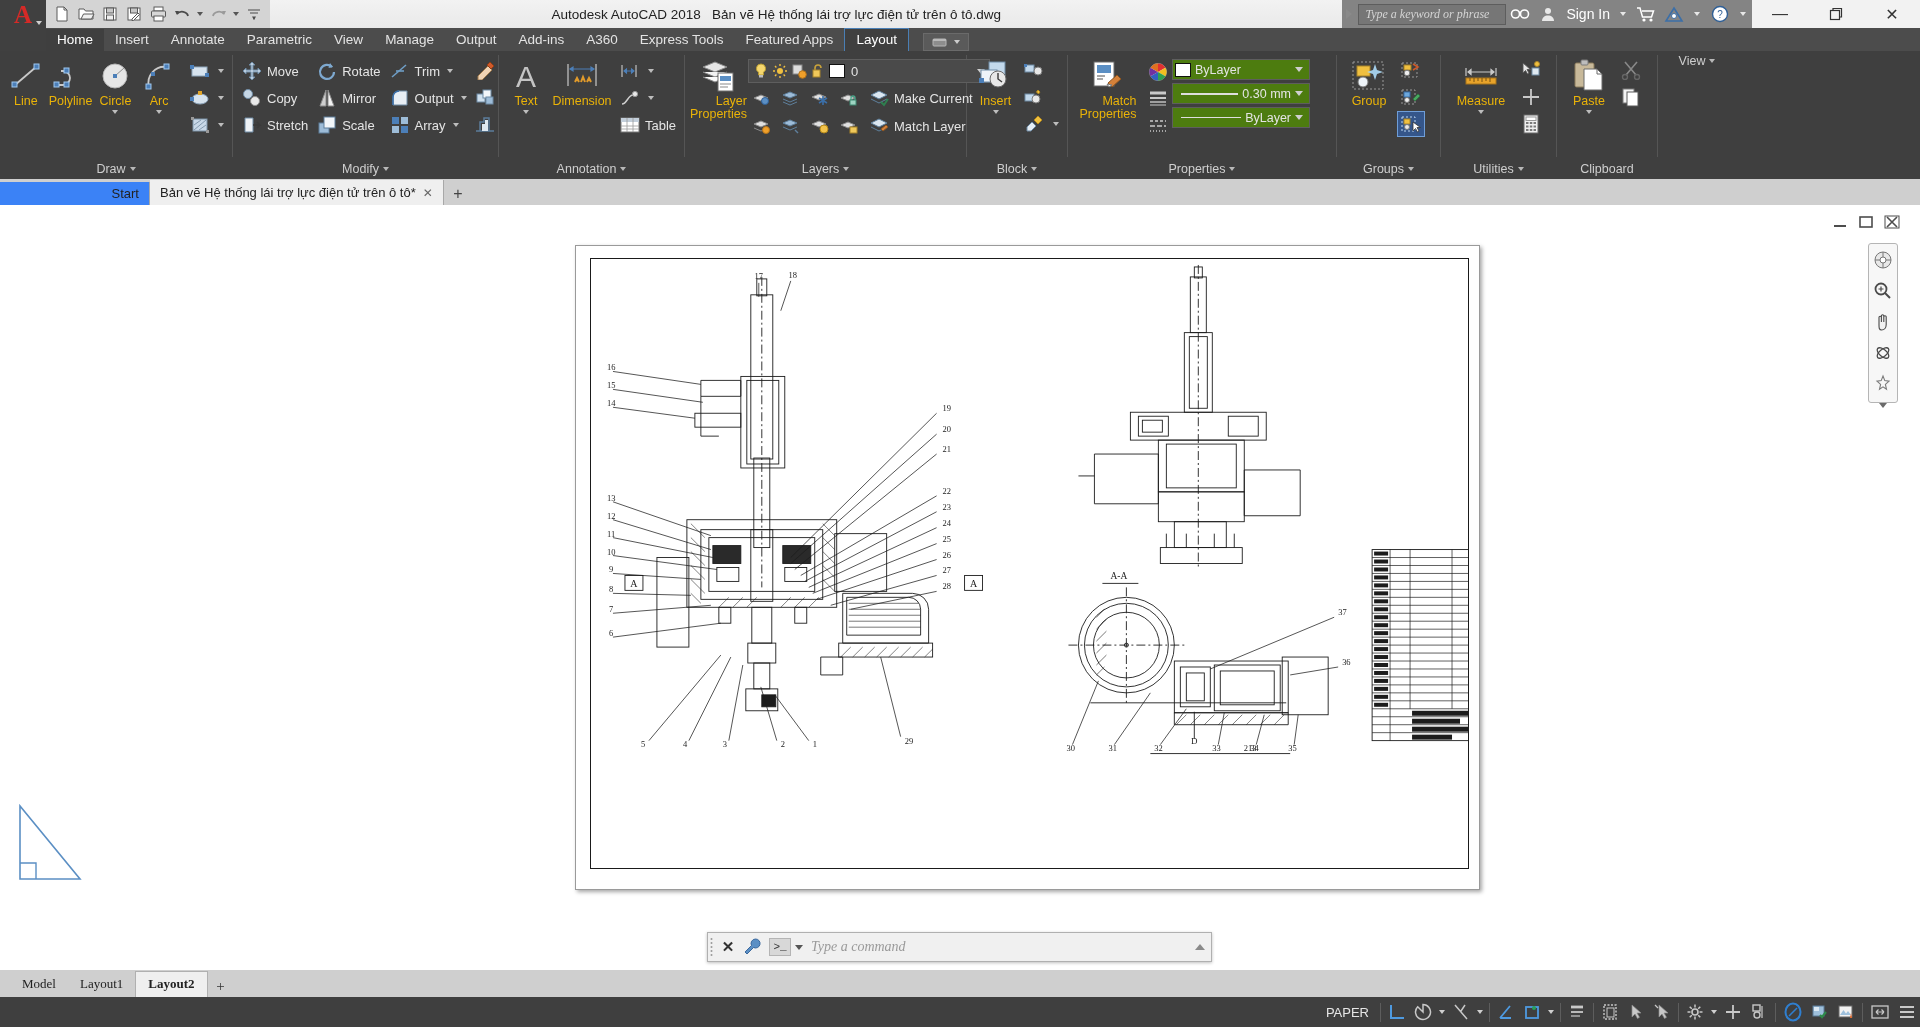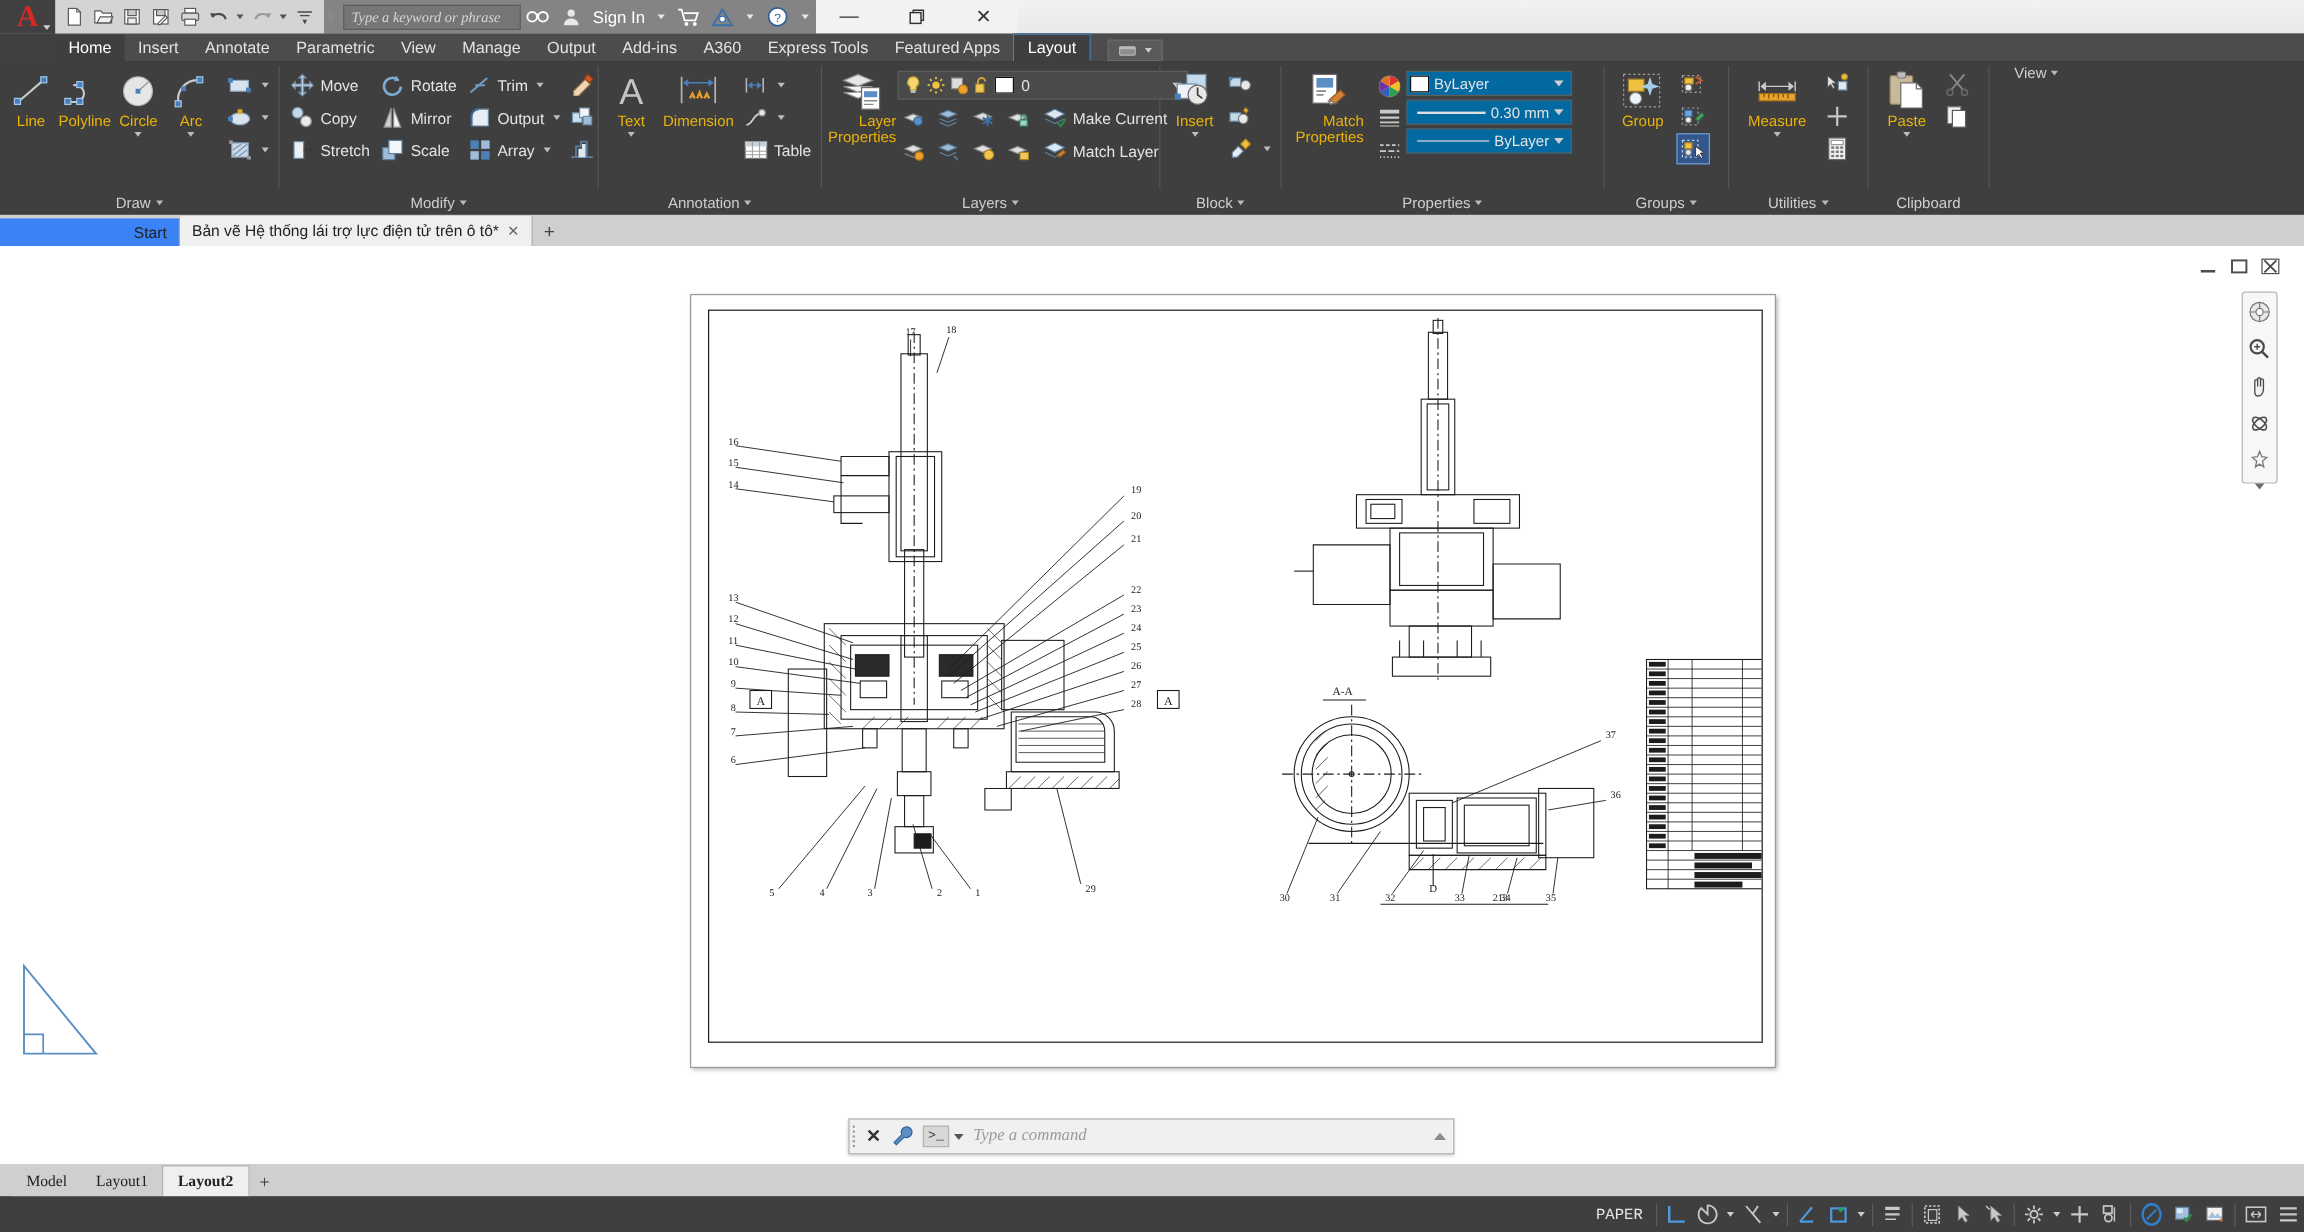--- a/index.html
+++ b/index.html
@@ -92,21 +92,21 @@
   .smallcol { display:flex; flex-direction:column; gap:1px; padding-top:1px;}
   .smallbtn { display:flex; align-items:center; gap:4px; height:26px; padding:0 4px; cursor:default; }
   .smallbtn .ic { width:22px;height:22px;display:flex;align-items:center;justify-content:center;}
   .smallbtn .lb { font-size:13px; color:#e4e4e4; white-space:nowrap;}
   .smallbtn .scaret{width:0;height:0;border-left:3.5px solid transparent;border-right:3.5px solid transparent;border-top:4.5px solid #bdbdbd;margin-left:3px;}
   .iconcol { display:flex; flex-direction:column; gap:1px; }
   .iconbtn{width:28px;height:26px;display:flex;align-items:center;justify-content:center;cursor:default;}
 
   
   .combo {
-    height:21px; background:#0369a1; border:1px solid #5e5e5e; display:flex; align-items:center;
+    height:21px; background:#4d7c0f; border:1px solid #5e5e5e; display:flex; align-items:center;
     padding:0 2px; gap:4px; color:#e4e4e4; font-size:12.5px; margin-bottom:3px;
   }
   .combo .cb-caret{margin-left:auto;width:0;height:0;border-left:4px solid transparent;border-right:4px solid transparent;border-top:5px solid #cfcfcf;margin-right:4px;}
   .swatch-white{width:16px;height:14px;background:#fff;border:1px solid #111;}
   .lw-line{flex:1;height:0;border-top:2px solid #dedede;margin-left:6px;}
   .lt-line{flex:1;height:0;border-top:1.5px solid #dedede;margin-left:6px;}
   .layer-strip { display:flex; align-items:center; gap:3px; background:#4a4a4a; border:1px solid #5e5e5e; height:24px; padding:0 4px; width:242px; }
   .layer-strip .ln { font-size:13px; color:#e4e4e4; margin-left:3px;}
 
   
@@ -166,21 +166,21 @@
   }
   .ltab { font-size:13px; color:#222; padding:4px 12px 5px 12px; background:#cfcfcf; }
   .ltab.active { background:#efefef; font-weight:bold; border:1px solid #b0b0b0; border-bottom:none;}
   .ltab-add{width:26px;height:22px;display:flex;align-items:center;justify-content:center;font-size:15px;color:#333;}
 
   
   .statusbar {
     position:absolute; left:0; top:997px; width:1920px; height:30px;
     background:#3f3f3f; display:flex; align-items:center; justify-content:flex-end;
   }
-  .sb-group { display:flex; align-items:center; height:23px;font-family:Liberation Mono, monospace; }
+  .sb-group { display:flex; align-items:center; height:23px; }
   .sb-sep { width:1px; height:19px; background:#5d5d5d; margin:0 3px; }
   .sb-item { height:24px; min-width:24px; padding:0 4px; display:flex; align-items:center; justify-content:center; color:#d8d8d8;}
   .sb-paper { font-size:13px; color:#e6e6e6; padding:0 8px; }
   .sb-caret{width:0;height:0;border-left:3.5px solid transparent;border-right:3.5px solid transparent;border-top:4.5px solid #cfcfcf;margin:0 3px;}
 </style>
 </head>
 <body>
 
 <div class="app">
 
@@ -235,20 +235,23 @@
             <path d="M14 7a6 5 0 0 0-11 2" fill="none" stroke="#9a9a9a" stroke-width="1.8"></path>
             <path d="M16 4l-4 0 2 4z" fill="#9a9a9a"></path>
           </svg>
       </div>
       <div class="qat-caret"></div>
       <div class="qat-icon">
         <svg width="14" height="12" viewBox="0 0 14 12">
             <path d="M1 2h12M3 5h8M6 9l1 2 1-2z" stroke="#4a4a4a" fill="#4a4a4a" stroke-width="1.2"></path>
           </svg>
       </div>
+    </div>
+    <div class="title-text">
+      <span>Autodesk AutoCAD 2018</span>&nbsp;&nbsp;&nbsp;<span>Bản vẽ Hệ thống lái trợ lực điện tử trên ô tô.dwg</span>
     </div>
     <div class="tb-right">
       <div class="tb-right-grey">
         <span class="search-arrow"></span>
         <div class="search-box">
           <span>Type a keyword or phrase</span>
         </div>
         <div class="tb-icon">
           <svg width="20" height="16" viewBox="0 0 20 16">
               <circle cx="5.5" cy="8" r="4" fill="none" stroke="#fff" stroke-width="1.6"></circle>

